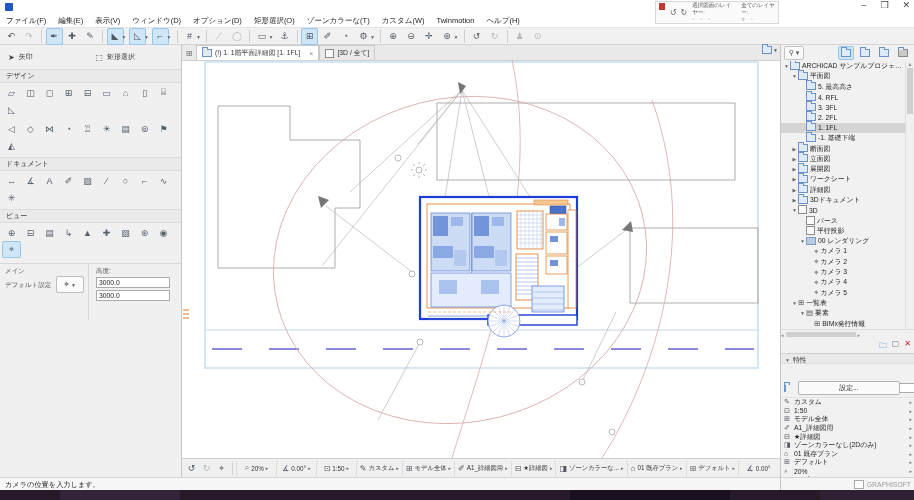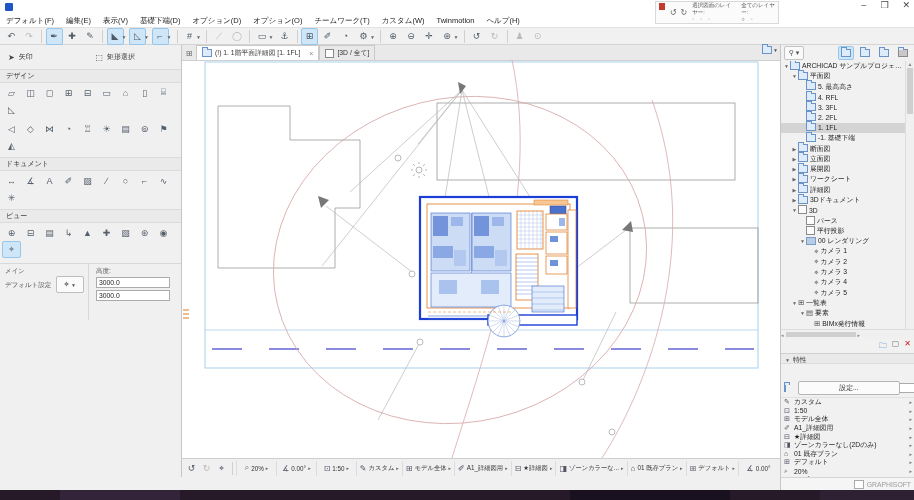--- a/index.html
+++ b/index.html
@@ -128,27 +128,27 @@
     <div class="appicon"></div>
   </div>
   <div class="wctrls">
     <span>–</span>
     <span>❒</span>
     <span>✕</span>
   </div>
   <div class="docctrls">_ ❒ ✕</div>
 
   <div class="menubar" id="menu-items">
-      <span class="mi">デフォルト(F)</span>
+      <span class="mi">ファイル(F)</span>
       <span class="mi">編集(E)</span>
       <span class="mi">表示(V)</span>
-      <span class="mi">基礎下端(D)</span>
+      <span class="mi">ウィンドウ(D)</span>
       <span class="mi">オプション(D)</span>
-      <span class="mi">オプション(O)</span>
-      <span class="mi">チームワーク(T)</span>
+      <span class="mi">矩形選択(O)</span>
+      <span class="mi">ゾーンカラーな(T)</span>
       <span class="mi">カスタム(W)</span>
       <span class="mi">Twinmotion</span>
       <span class="mi">ヘルプ(H)</span>
     </div>
 
   <div class="layerbar">
     <div class="red"></div>
     <span class="rot">↺</span>
     <span class="rot">↻</span>
     <div class="grp">
@@ -505,20 +505,23 @@
      <span>デフォルト</span>
      <span class="car">▸</span>
         </div>
         <div class="qoi">
      <span class="g">∡</span>
      <span>0.00°</span>
      </div>
       </div>
   </div>
 
+  <div class="statusbar">
+    <span>カメラの位置を入力します。</span>
+  </div>
 
   <div class="nav">
     <div class="navhead">
       <div class="nh-btn">⚲ ▾</div>
       <div class="nh-sp"></div>
       <div class="nh-ic act">
           <span class="fold"></span>
         </div>
       <div class="nh-ic">
           <span class="fold"></span>

